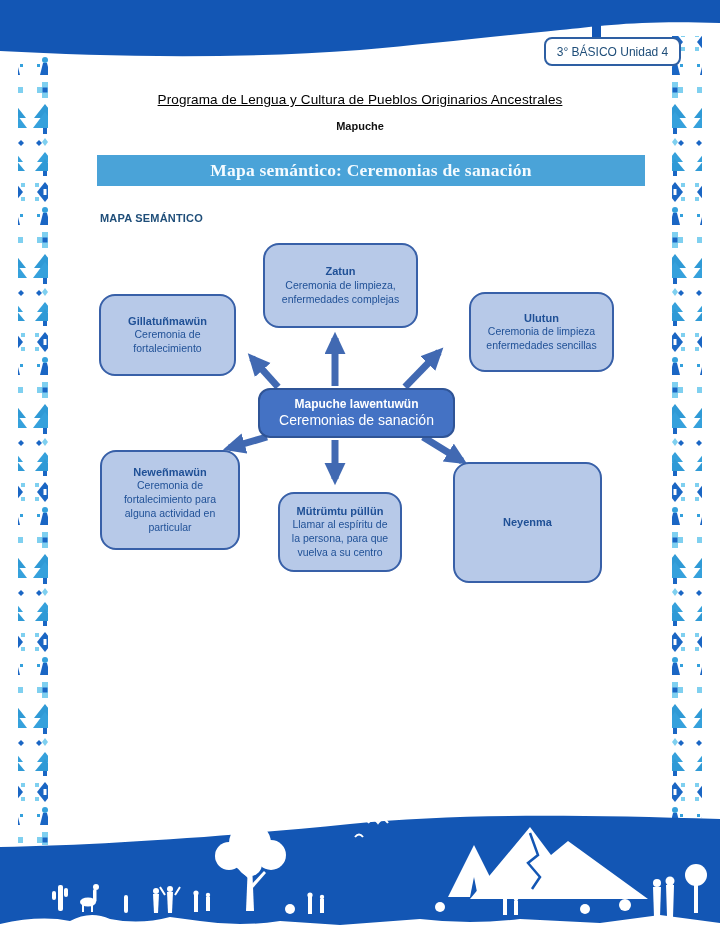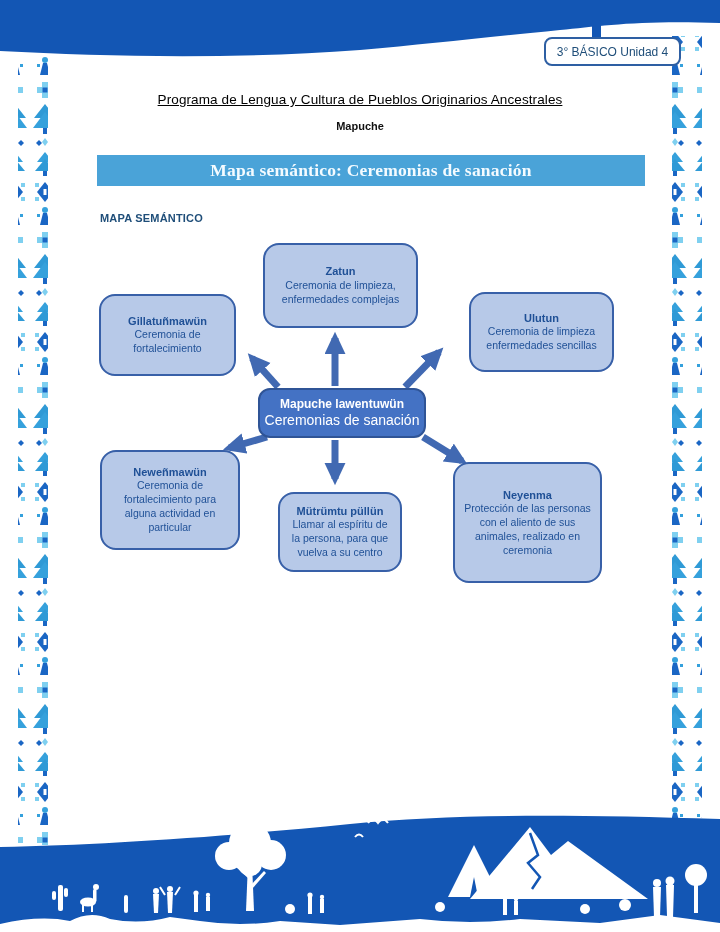--- a/index.html
+++ b/index.html
@@ -42,21 +42,21 @@
   
   .node{
     position:absolute;box-sizing:border-box;
     background:#b7c9e8;border:2px solid #3860a8;border-radius:16px;
     display:flex;flex-direction:column;align-items:center;justify-content:center;
     padding:4px 7px;text-align:center;color:#1f5096;
   }
   .node-title{font-size:11px;font-weight:bold;line-height:1.3;}
   .node-body{font-size:10.5px;line-height:1.32;}
   .node-center{
-    position:absolute;box-sizing:border-box;left:258px;top:388px;width:168px;height:50px;
+    position:absolute;box-sizing:border-box;left:258px;top:388px;width:197px;height:50px;
     background:#4472c4;border:2px solid #2f5496;border-radius:12px;
     display:flex;flex-direction:column;align-items:center;justify-content:center;
     text-align:right;color:#ffffff;
   }
   .center-title{font-size:12px;font-weight:bold;line-height:1.25;}
   .center-subtitle{font-size:14px;line-height:1.25;}
 
   .n-zatun{left:263px;top:243px;width:155px;height:85px;}
   .n-gillatunmawun{left:99px;top:294px;width:137px;height:82px;}
   .n-ulutun{left:445px;top:292px;width:145px;height:80px;margin-left:24px;}
@@ -228,16 +228,15 @@
     <div class="node-body">Ceremonia de fortalecimiento para alguna actividad en particular</div>
   </div>
 
   <div class="node n-mutrumtu">
     <div class="node-title">Mütrümtu püllün</div>
     <div class="node-body">Llamar al espíritu de la persona, para que vuelva a su centro</div>
   </div>
 
   <div class="node n-neyenma">
     <div class="node-title">Neyenma</div>
-    <div class="node-body">Protección de las personas con el aliento de sus animales, realizado en ceremonia</div>
   </div>
 
 </div>
 
 </body></html>

